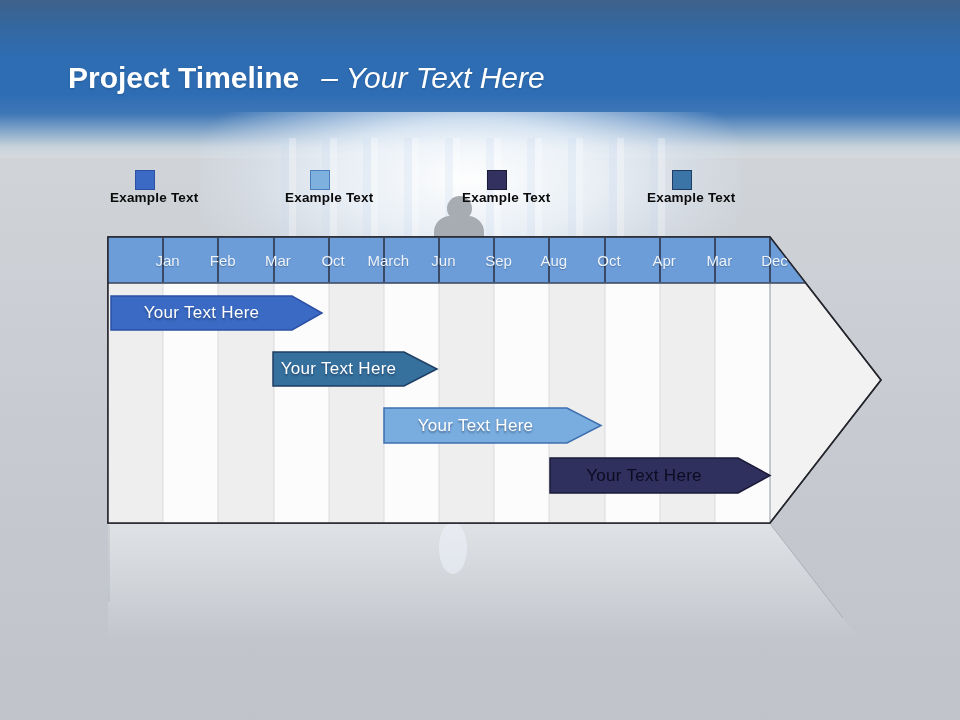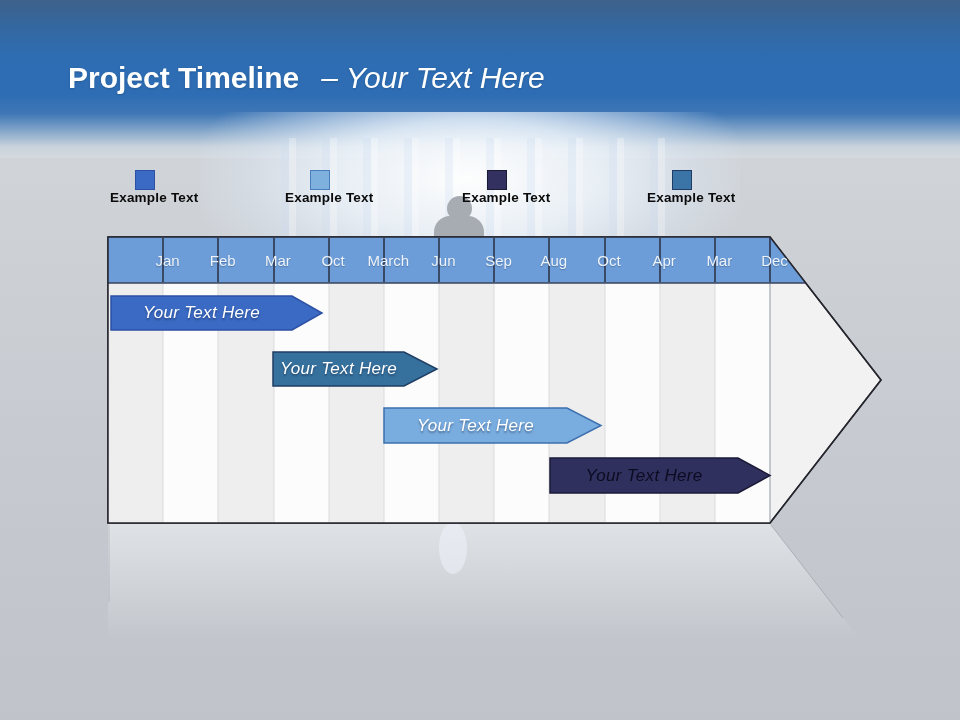--- a/index.html
+++ b/index.html
@@ -45,21 +45,21 @@
   
   .months{
     position:absolute;left:108px;top:237px;width:662px;height:46px;
     display:flex;align-items:center;padding-left:32px;
   }
   .months .mc{flex:1;text-align:center;color:#eef4fb;font-size:15px;
     text-shadow:0 1px 1px rgba(30,50,80,.35);}
   
   .bar-label{
     position:absolute;display:flex;align-items:center;justify-content:center;
-    font-size:17px;letter-spacing:.3px;white-space:nowrap;font-style:italic;
+    font-size:17px;letter-spacing:.3px;white-space:nowrap;
   }
   .bar-label.white{color:#ffffff;text-shadow:0 1.5px 2px rgba(20,30,60,.45);}
   .bar-label.dark{color:#0b0b22;}
   #bl0{left:111px;top:296px;width:181px;height:34px;}
   #bl1{left:273px;top:352px;width:131px;height:34px;}
   #bl2{left:384px;top:408px;width:183px;height:35px;}
   #bl3{left:550px;top:458px;width:188px;height:35px;}
 </style>
 </head>
 <body>

